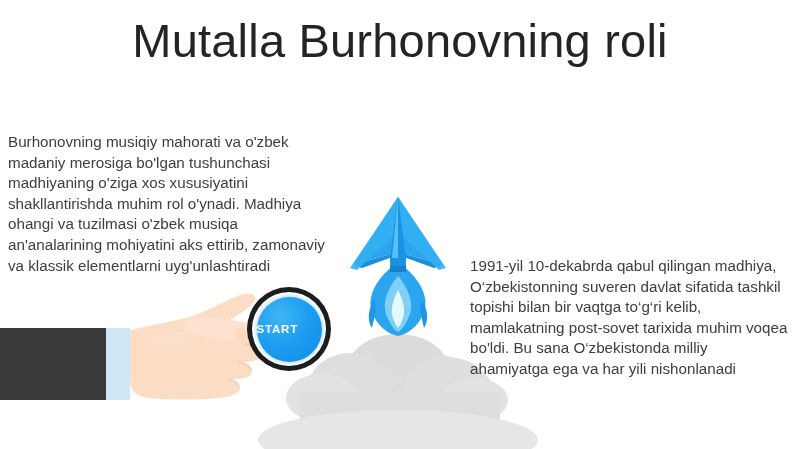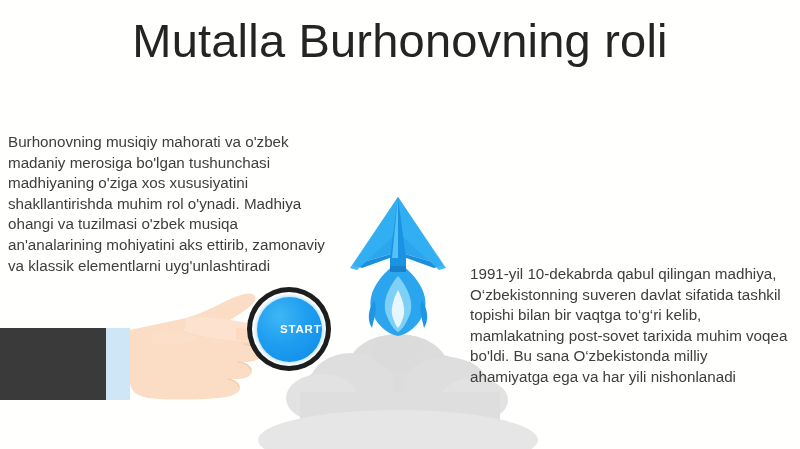--- a/index.html
+++ b/index.html
@@ -49,21 +49,21 @@
     top: 132px;
     width: 318px;
   }
   #text-right-top {
     left: 470px;
     top: 125px;
     width: 320px;
   }
   #text-right-bottom {
     left: 470px;
-    top: 264px;
+    top: 256px;
     width: 320px;
   }
 
   
   #illustration {
     position: absolute;
     left: 0;
     top: 0;
     width: 800px;
     height: 449px;
@@ -95,21 +95,21 @@
     justify-content: center;
   }
   #start-button .inner-disc {
     width: 65px;
     height: 65px;
     border-radius: 50%;
     background: radial-gradient(circle at 35% 30%, #3fb6f5 0%, #1e9ef0 45%, #0e8ae8 100%);
     box-shadow: 0 0 5px rgba(30,158,240,0.55);
     display: flex;
     align-items: center;
-    justify-content: flex-end;
+    justify-content: flex-start;
   }
   #start-label {
     font-family: "Liberation Sans", sans-serif;
     font-size: 11.5px;
     font-weight: 700;
     letter-spacing: 0.8px;
     color: #ffffff;
     user-select: none;
   }
 </style>

